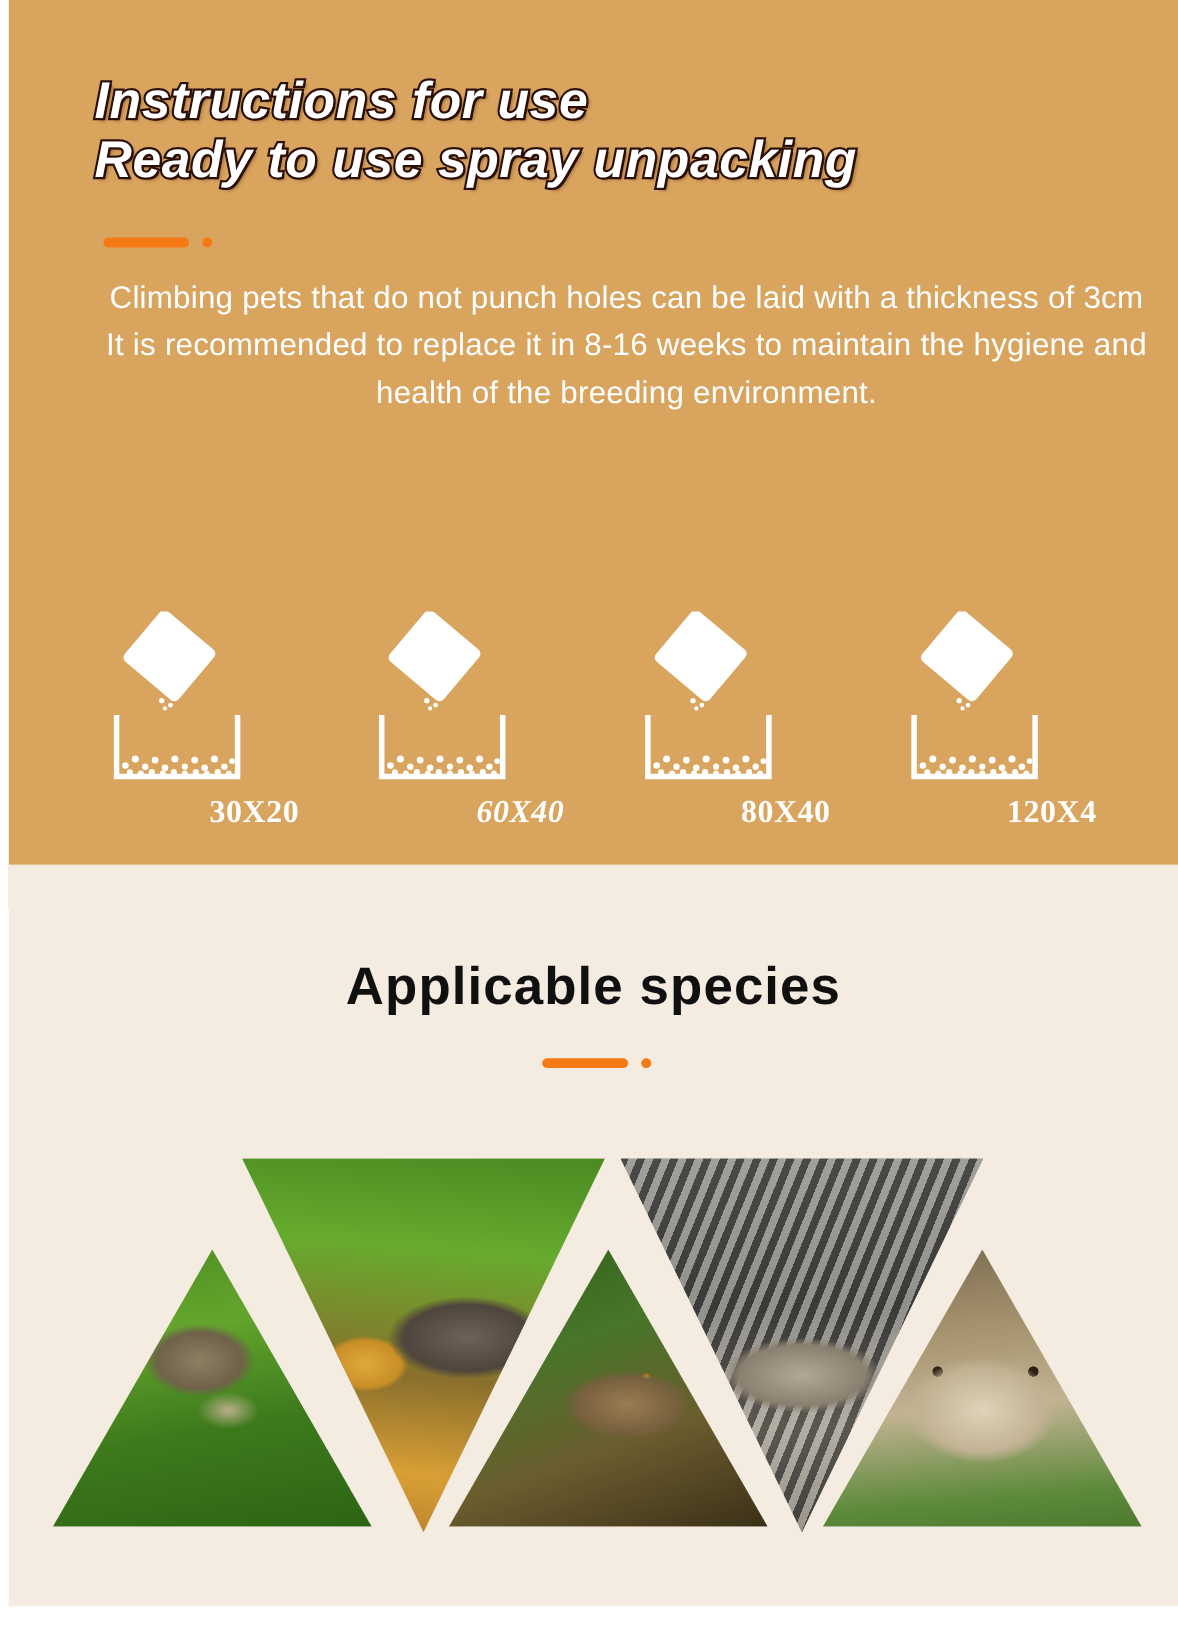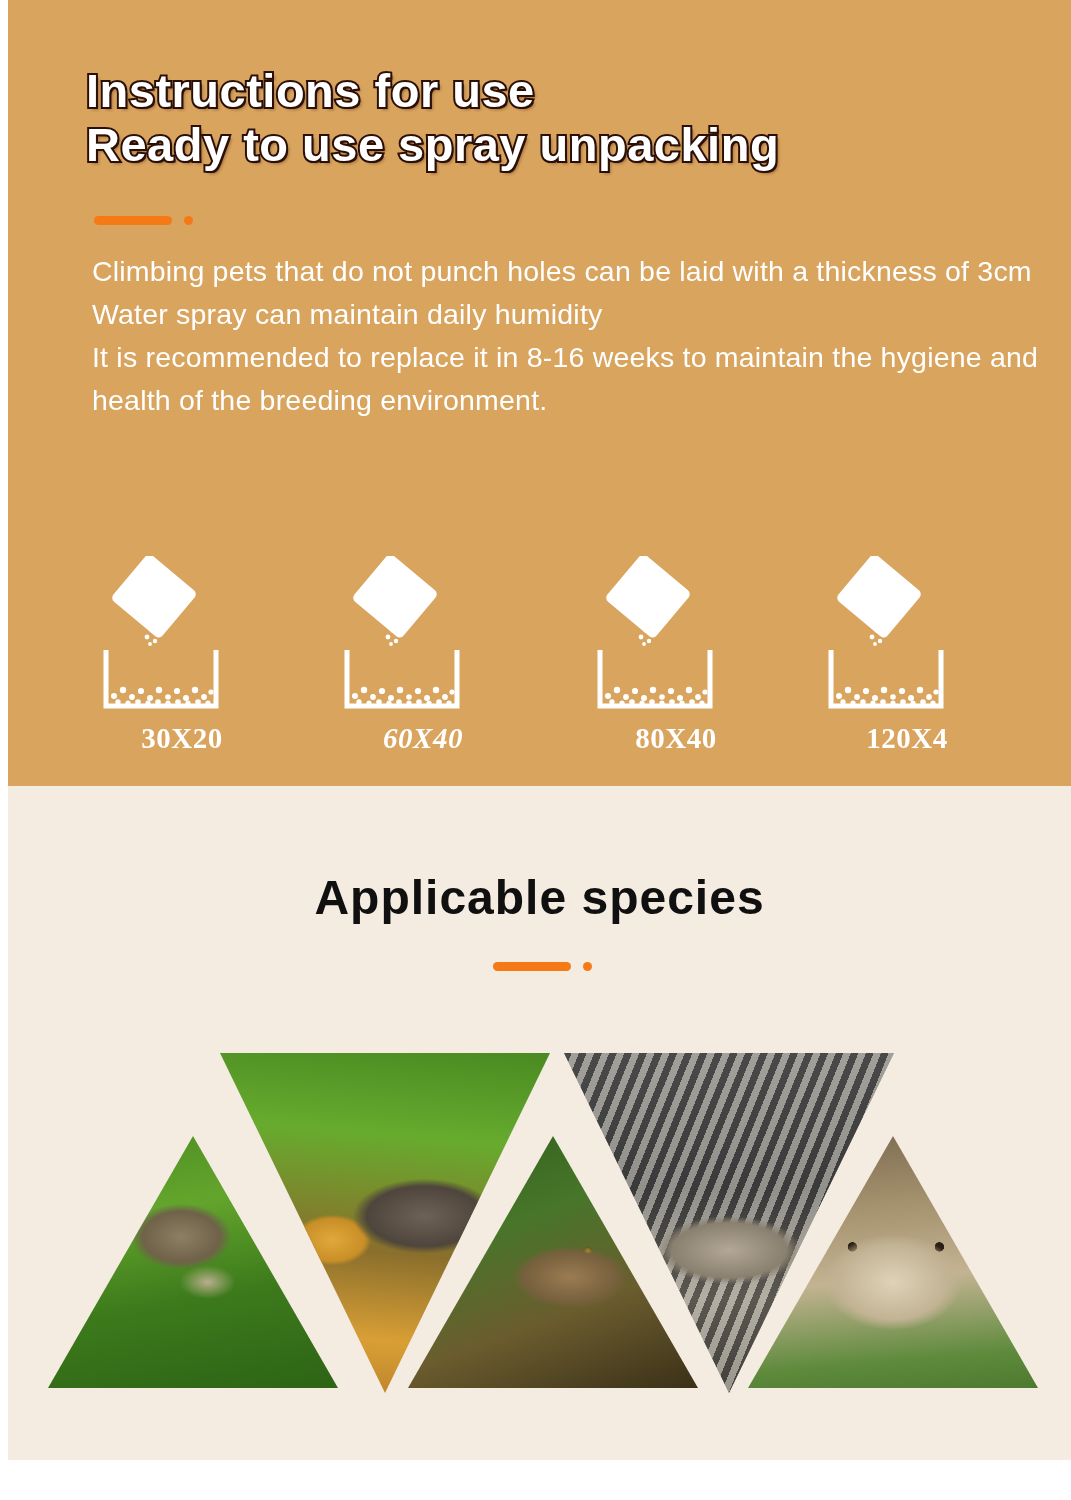--- a/index.html
+++ b/index.html
@@ -35,20 +35,21 @@
     line-height: 1.15;
     color: #ffffff;
     letter-spacing: 0.5px;
     white-space: nowrap;
     -webkit-text-stroke: 4px #2b1008;
     paint-order: stroke fill;
     text-shadow:
        2px 2px 0 #2b1008,
       -1px 1px 0 #2b1008,
        3px 3px 3px rgba(60,20,5,.35);
+    font-style: italic;
   }
 
   
   .divider {
     position: absolute;
     display: flex;
     align-items: center;
     gap: 12px;
   }
   .divider .bar {
@@ -67,50 +68,51 @@
 
   .body-copy {
     position: absolute;
     left: 84px;
     top: 250px;
     width: 955px;
     color: #ffffff;
     font-size: 28.5px;
     line-height: 43px;
     letter-spacing: 0.2px;
+    text-align: center;
   }
   .body-copy p { white-space: normal; }
 
   
   .icon-row {
     position: absolute;
     left: 84px;
     top: 556px;
     width: 980px;
     height: 215px;
   }
   .icon-cell {
     position: absolute;
     top: 0;
     width: 215px;
     height: 215px;
   }
   .icon-cell.c0 { left: 0px; }
   .icon-cell.c1 { left: 241px; font-style: italic; }
-  .icon-cell.c2 { left: 494px; }
+  .icon-cell.c2 { left: 483px; }
   .icon-cell.c3 { left: 725px; }
 
   .icon-art { position: absolute; left: 0; top: 0; }
 
   .size-label {
     position: absolute;
     top: 166px;
     left: 0;
     width: 180px;
-    text-align: center;
+    text-align: right;
     font-family: "Liberation Serif", serif;
     font-weight: bold;
     font-size: 29px;
     color: #ffffff;
     letter-spacing: 0.5px;
   }
 
   
   .panel-species {
     position: absolute;
@@ -158,21 +160,20 @@
     <div class="heading-line">Ready to use spray unpacking</div>
   </div>
 
   <div class="divider divider-instructions">
     <span class="bar"></span>
     <span class="dot"></span>
   </div>
 
   <div class="body-copy">
     <p>Climbing pets that do not punch holes can be laid with a thickness of 3cm</p>
-    <p>Water spray can maintain daily humidity</p>
     <p>It is recommended to replace it in 8-16 weeks to maintain the hygiene and health of the breeding environment.</p>
   </div>
 
   <div class="icon-row">
 
     <div class="icon-cell c0">
       <svg class="icon-art" width="180" height="160" viewBox="0 0 180 160">
         <g transform="rotate(40 62 40)">
           <rect x="30" y="10" width="64" height="60" rx="5" fill="#ffffff"></rect>
         </g>

